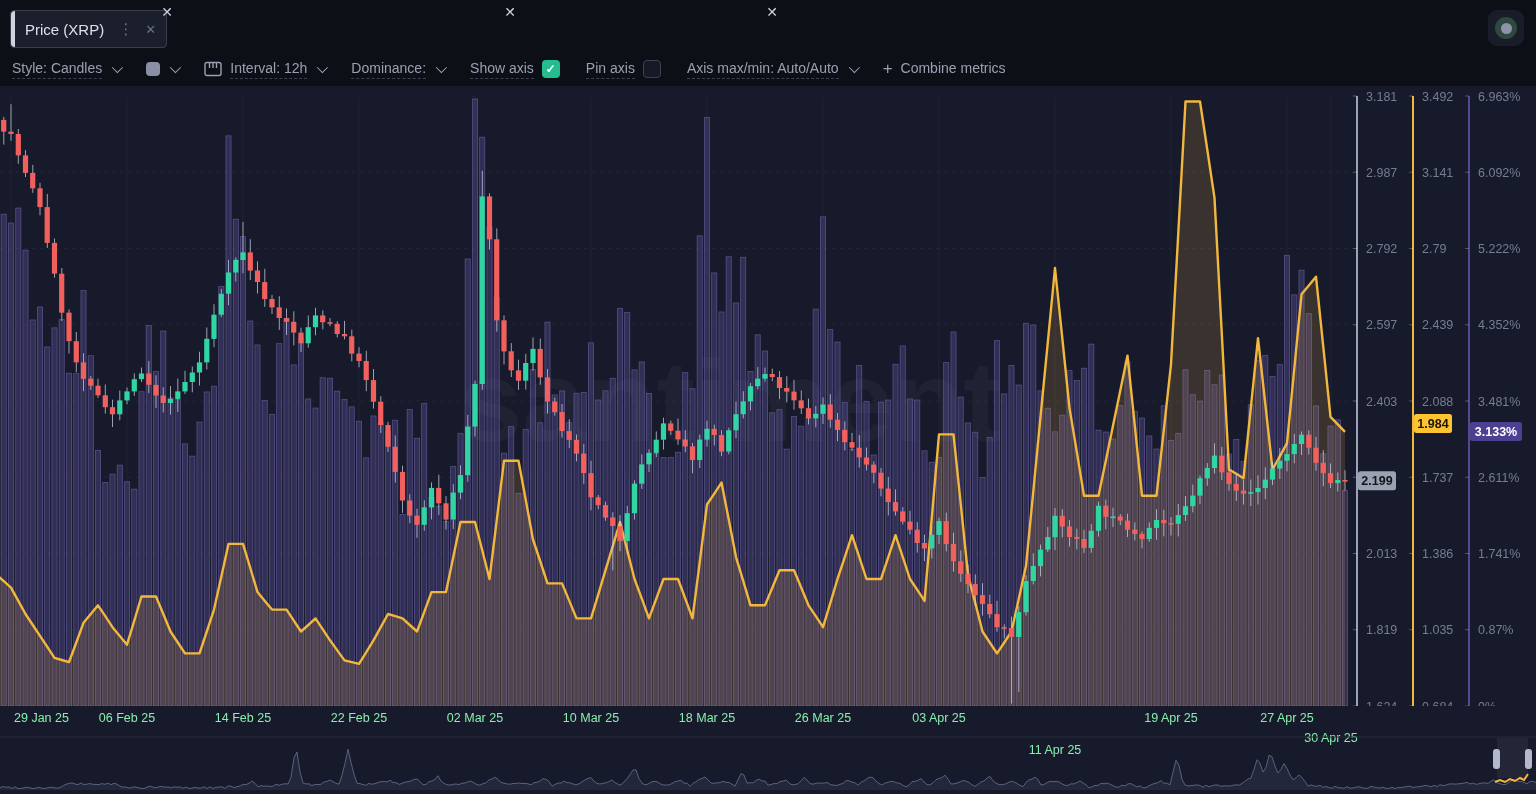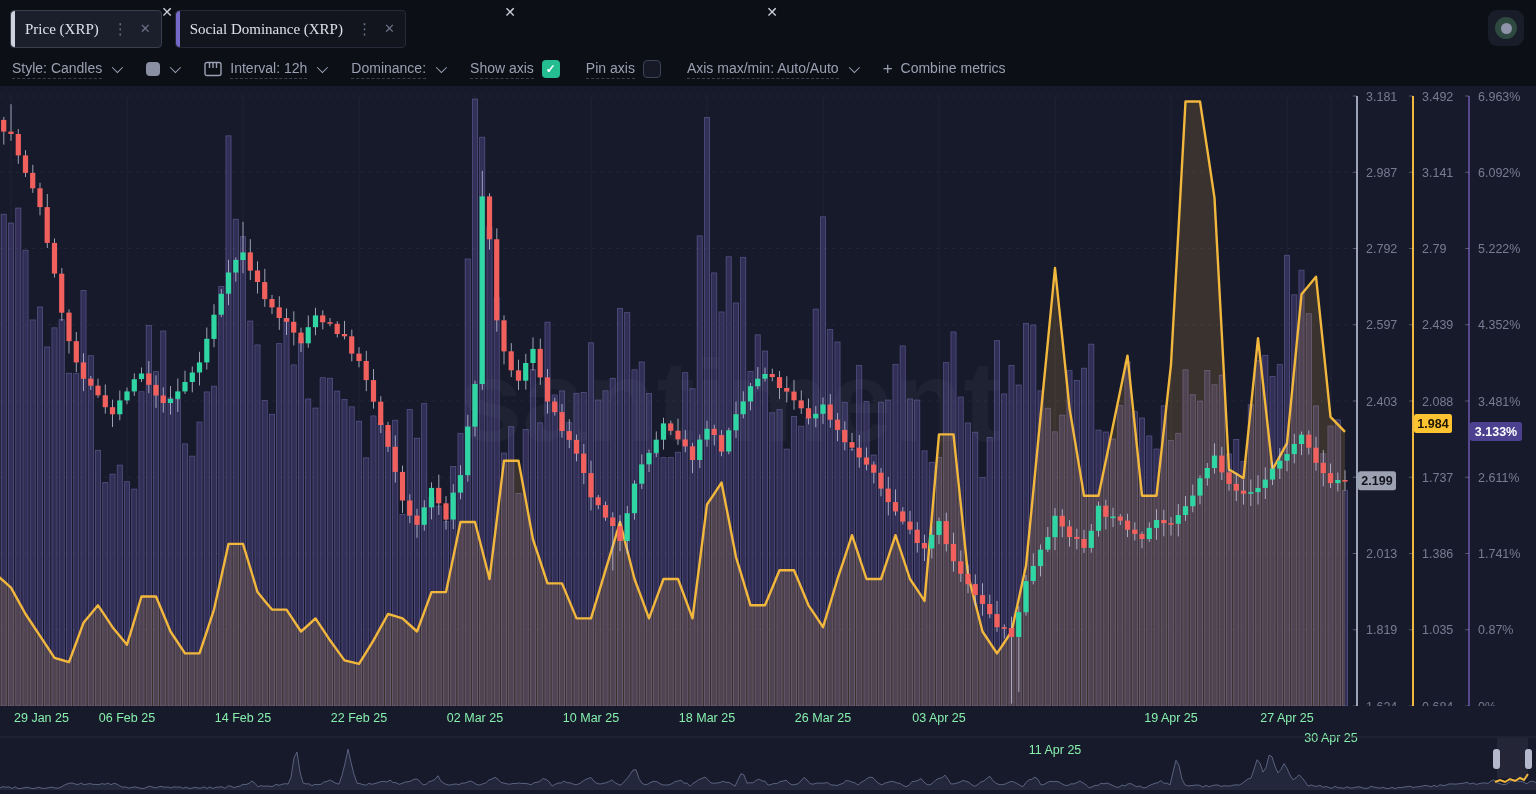--- a/index.html
+++ b/index.html
@@ -1,21 +1,21 @@
 <!DOCTYPE html>
 <html><head>
 <meta charset="utf-8">
 <style>
   * { margin:0; padding:0; box-sizing:border-box; }
   html,body { width:1536px; height:794px; overflow:hidden; }
   body { font-family:"Liberation Sans", sans-serif; background:#171a2b; position:relative; }
 
   
   .topbar { position:absolute; left:0; top:0; width:1536px; height:86px; background:#0d0f17; }
-  .tabs { position:absolute; left:10px; top:10px; display:flex; gap:13px;font-family:Liberation Serif, serif; }
+  .tabs { position:absolute; left:10px; top:10px; display:flex; gap:13px; }
   .tab { position:relative; display:flex; align-items:center; height:38px; border-radius:4px;
          background:#12141e; border:1px solid #262a38; padding:0 10px 0 14px; }
   .tab.first { background:#1b1f2c; border-color:#3a3f50; }
   .tab .accent { position:absolute; left:0; top:0; bottom:0; width:4px; border-radius:4px 0 0 4px; }
   .tab .label { color:#dde0ea; font-size:15px; white-space:nowrap; }
   .tab .kebab { margin-left:14px; color:#6a7186; font-size:15px; cursor:pointer; }
   .tab .kebab::before { content:"\22EE"; }
   .tab .xclose { margin-left:12px; color:#6a7186; font-size:13px; cursor:pointer; }
   .tab .xclose::before { content:"\2715"; }
   .tab-top-x { position:absolute; top:4px; width:16px; height:16px; color:#cdd0dc; font-size:14px;
@@ -52,26 +52,20 @@
   svg text { font-family:"Liberation Sans", sans-serif; }
 </style>
 </head>
 <body>
 
 <div class="topbar">
   <div class="tabs">
     <div class="tab first">
       <span class="accent" style="background:#cfd3de"></span>
       <span class="label">Price (XRP)</span>
-      <span class="kebab"></span>
-      <span class="xclose"></span>
-    </div>
-    <div class="tab">
-      <span class="accent" style="background:#7568c9"></span>
-      <span class="label">Social Dominance (XRP)</span>
       <span class="kebab"></span>
       <span class="xclose"></span>
     </div>
   </div>
   <span class="tab-top-x" style="left:159px;"></span>
   <span class="tab-top-x" style="left:502px;"></span>
   <span class="tab-top-x" style="left:764px;"></span>
 
   <div class="record-btn">
     <span class="ring">

